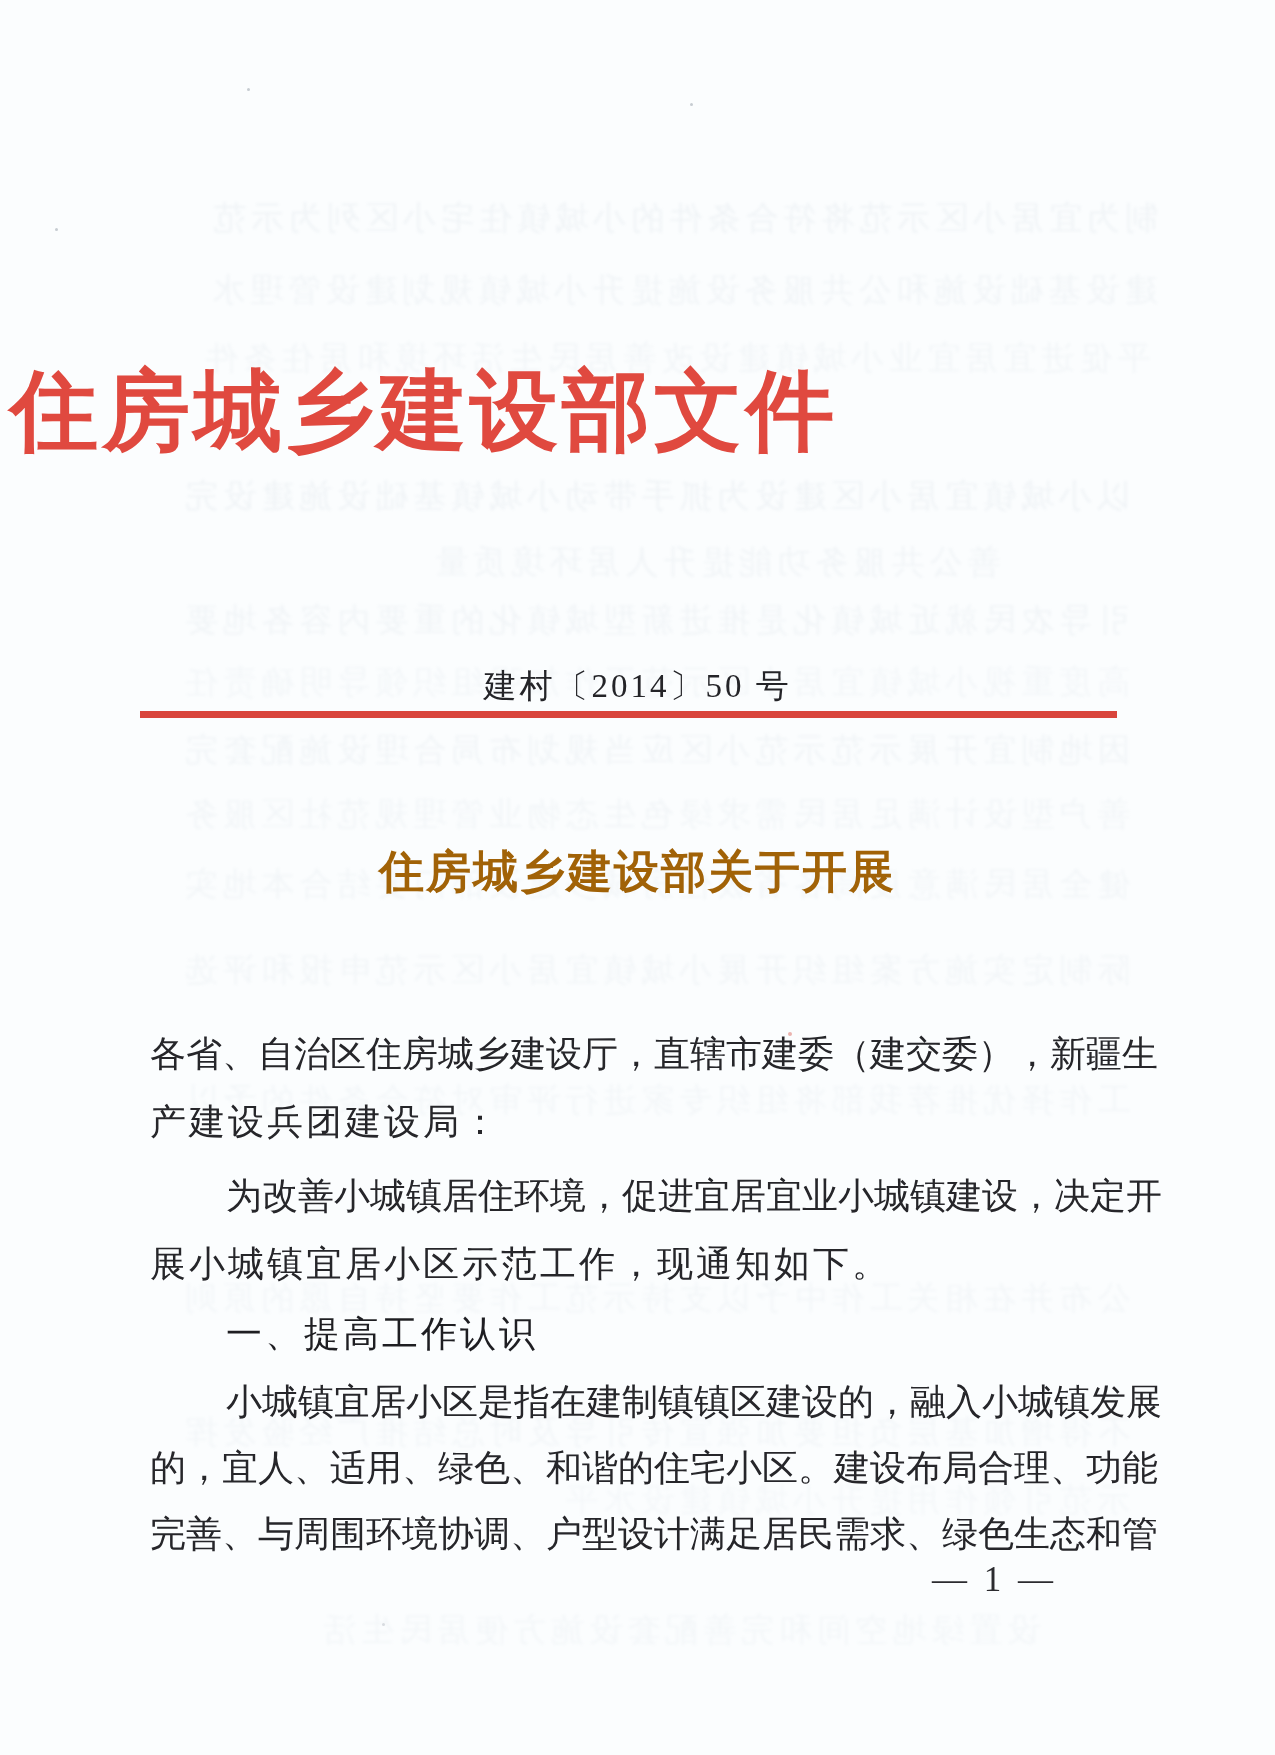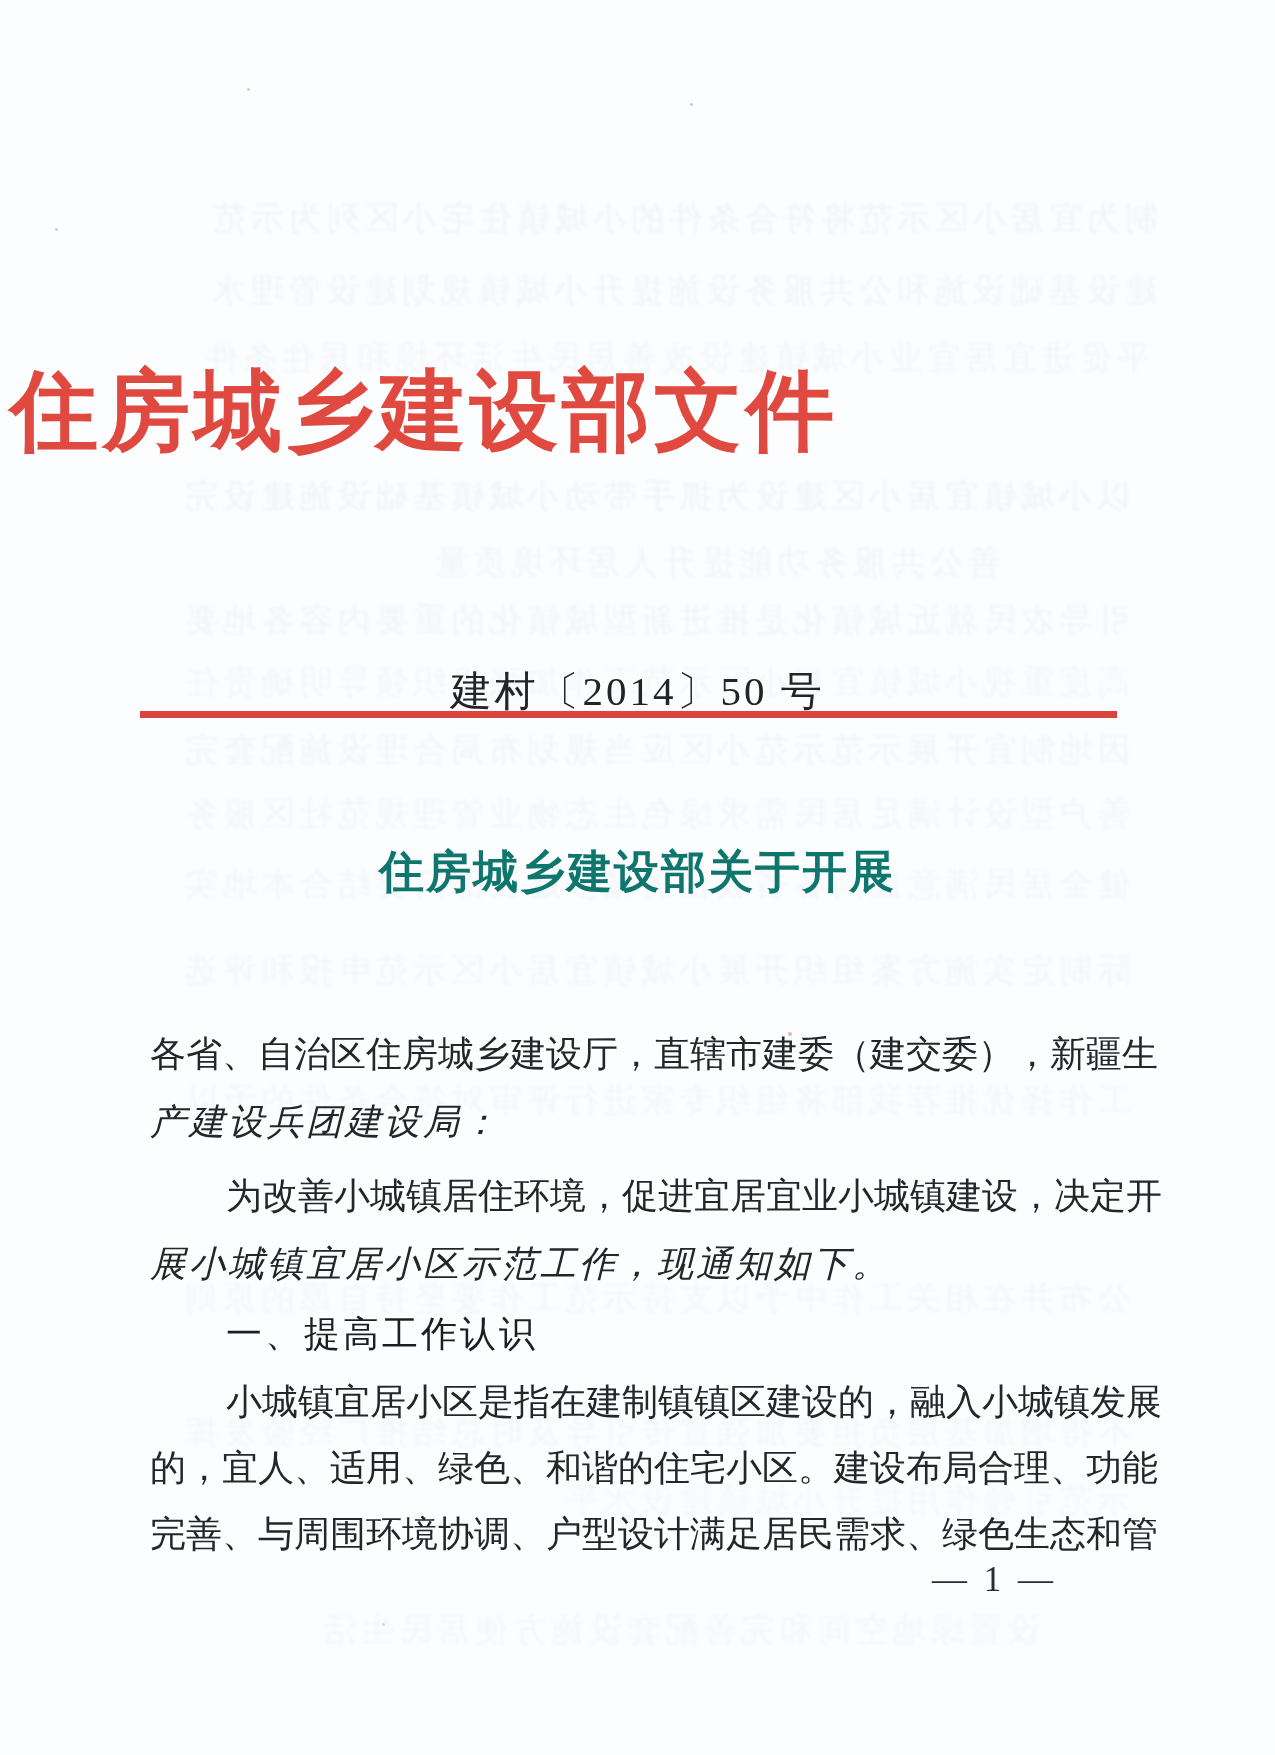--- a/index.html
+++ b/index.html
@@ -30,48 +30,48 @@
     position:absolute;top:352px;left:10px;width:1255px;
     text-align:left;
     font-size:88px;font-weight:700;
     letter-spacing:4px;
     color:#e0493f;
     white-space:nowrap;
   }
   .docnum{
     position:absolute;top:664px;left:10px;width:1255px;
     text-align:center;
-    font-size:41px;letter-spacing:3px;
+    font-size:33px;letter-spacing:3px;
     color:#242428;
     white-space:nowrap;
   }
   .rule{
     position:absolute;top:711px;left:140px;width:977px;height:7px;
     background:#d9453c;
   }
   .doctitle{
     position:absolute;left:10px;width:1255px;
     text-align:center;
     font-size:45px;font-weight:700;
     letter-spacing:2px;
-    color:#0f766e;
+    color:#a16207;
     white-space:nowrap;
   }
   .t1{top:842px;}
   .t2{top:928px;}
   .bline{
     position:absolute;left:150px;width:970px;
     font-size:36px;
     color:#26262a;
     white-space:nowrap;
   }
   .indent{left:226px;width:894px;}
   .spread{display:flex;justify-content:space-between;}
   .spread span{flex:0 0 auto;}
-  .loose{letter-spacing:3px;font-style:italic;}
+  .loose{letter-spacing:3px;}
   .heading{
     font-family:"Liberation Sans","DejaVu Sans",sans-serif;
     font-weight:400;
     letter-spacing:3px;
     color:#1e1e22;
   }
   .pagenum{
     position:absolute;top:1560px;right:218px;
     font-size:35px;letter-spacing:4px;
     color:#2b2b2f;

